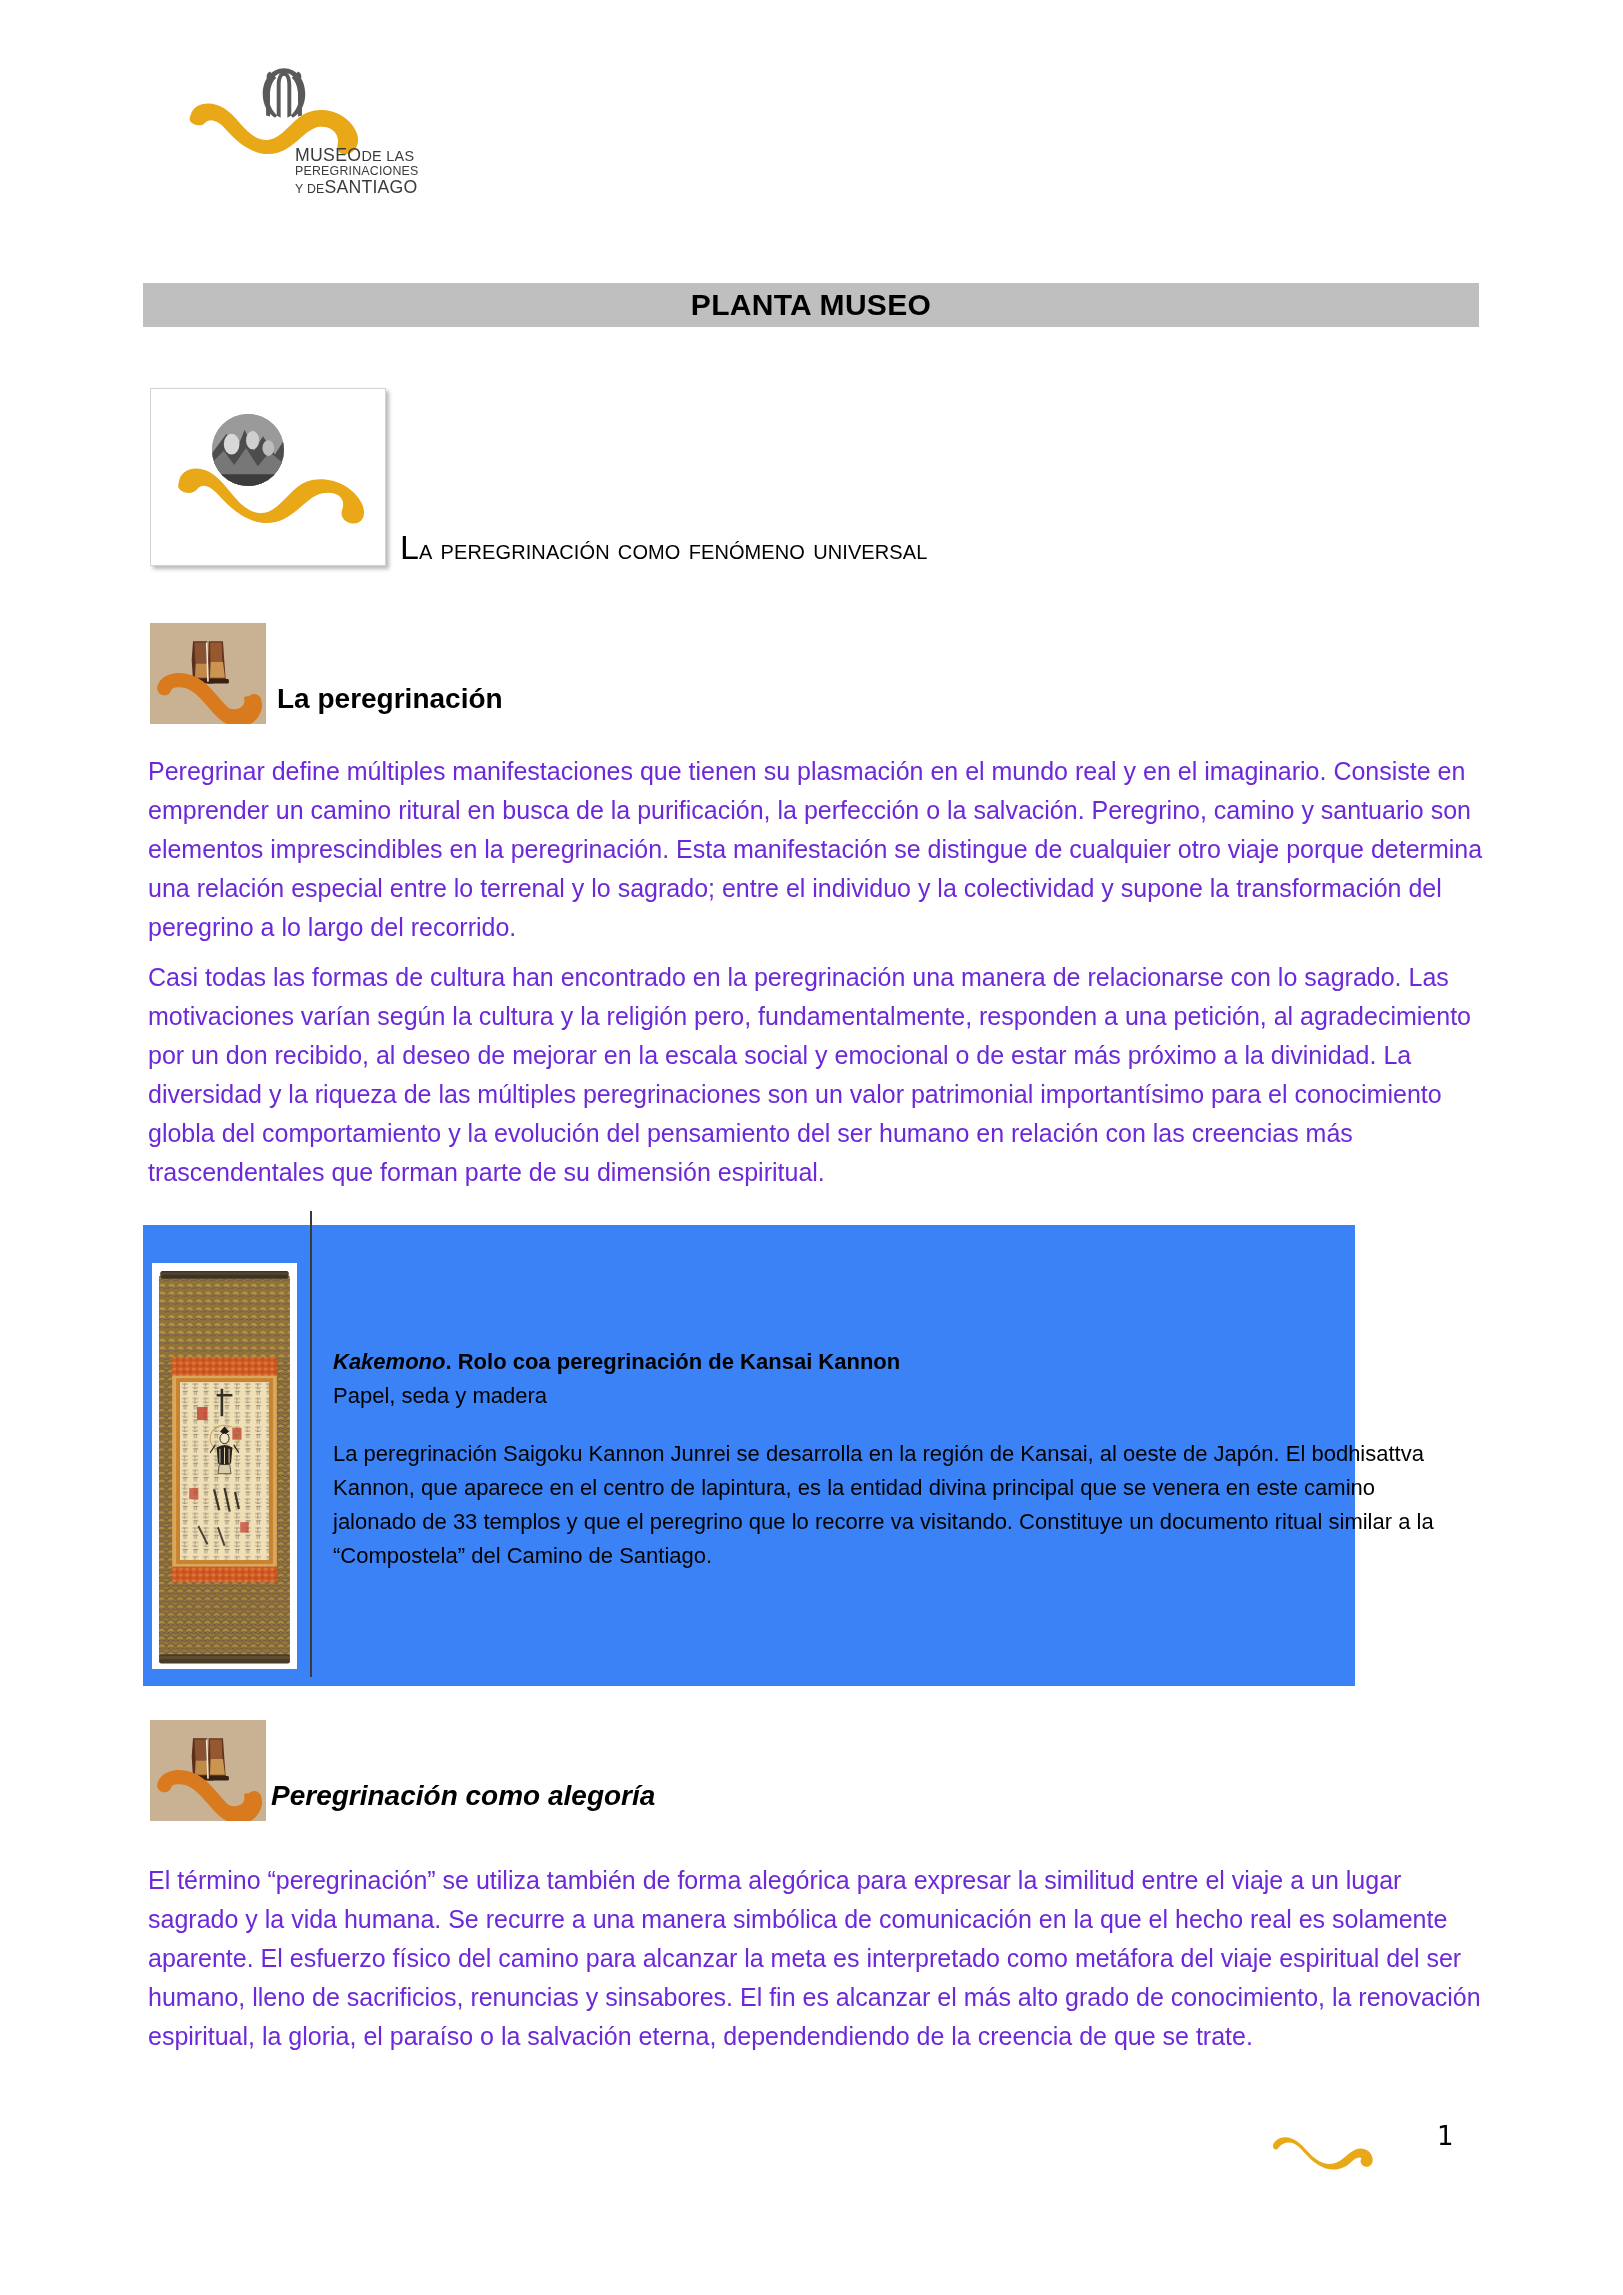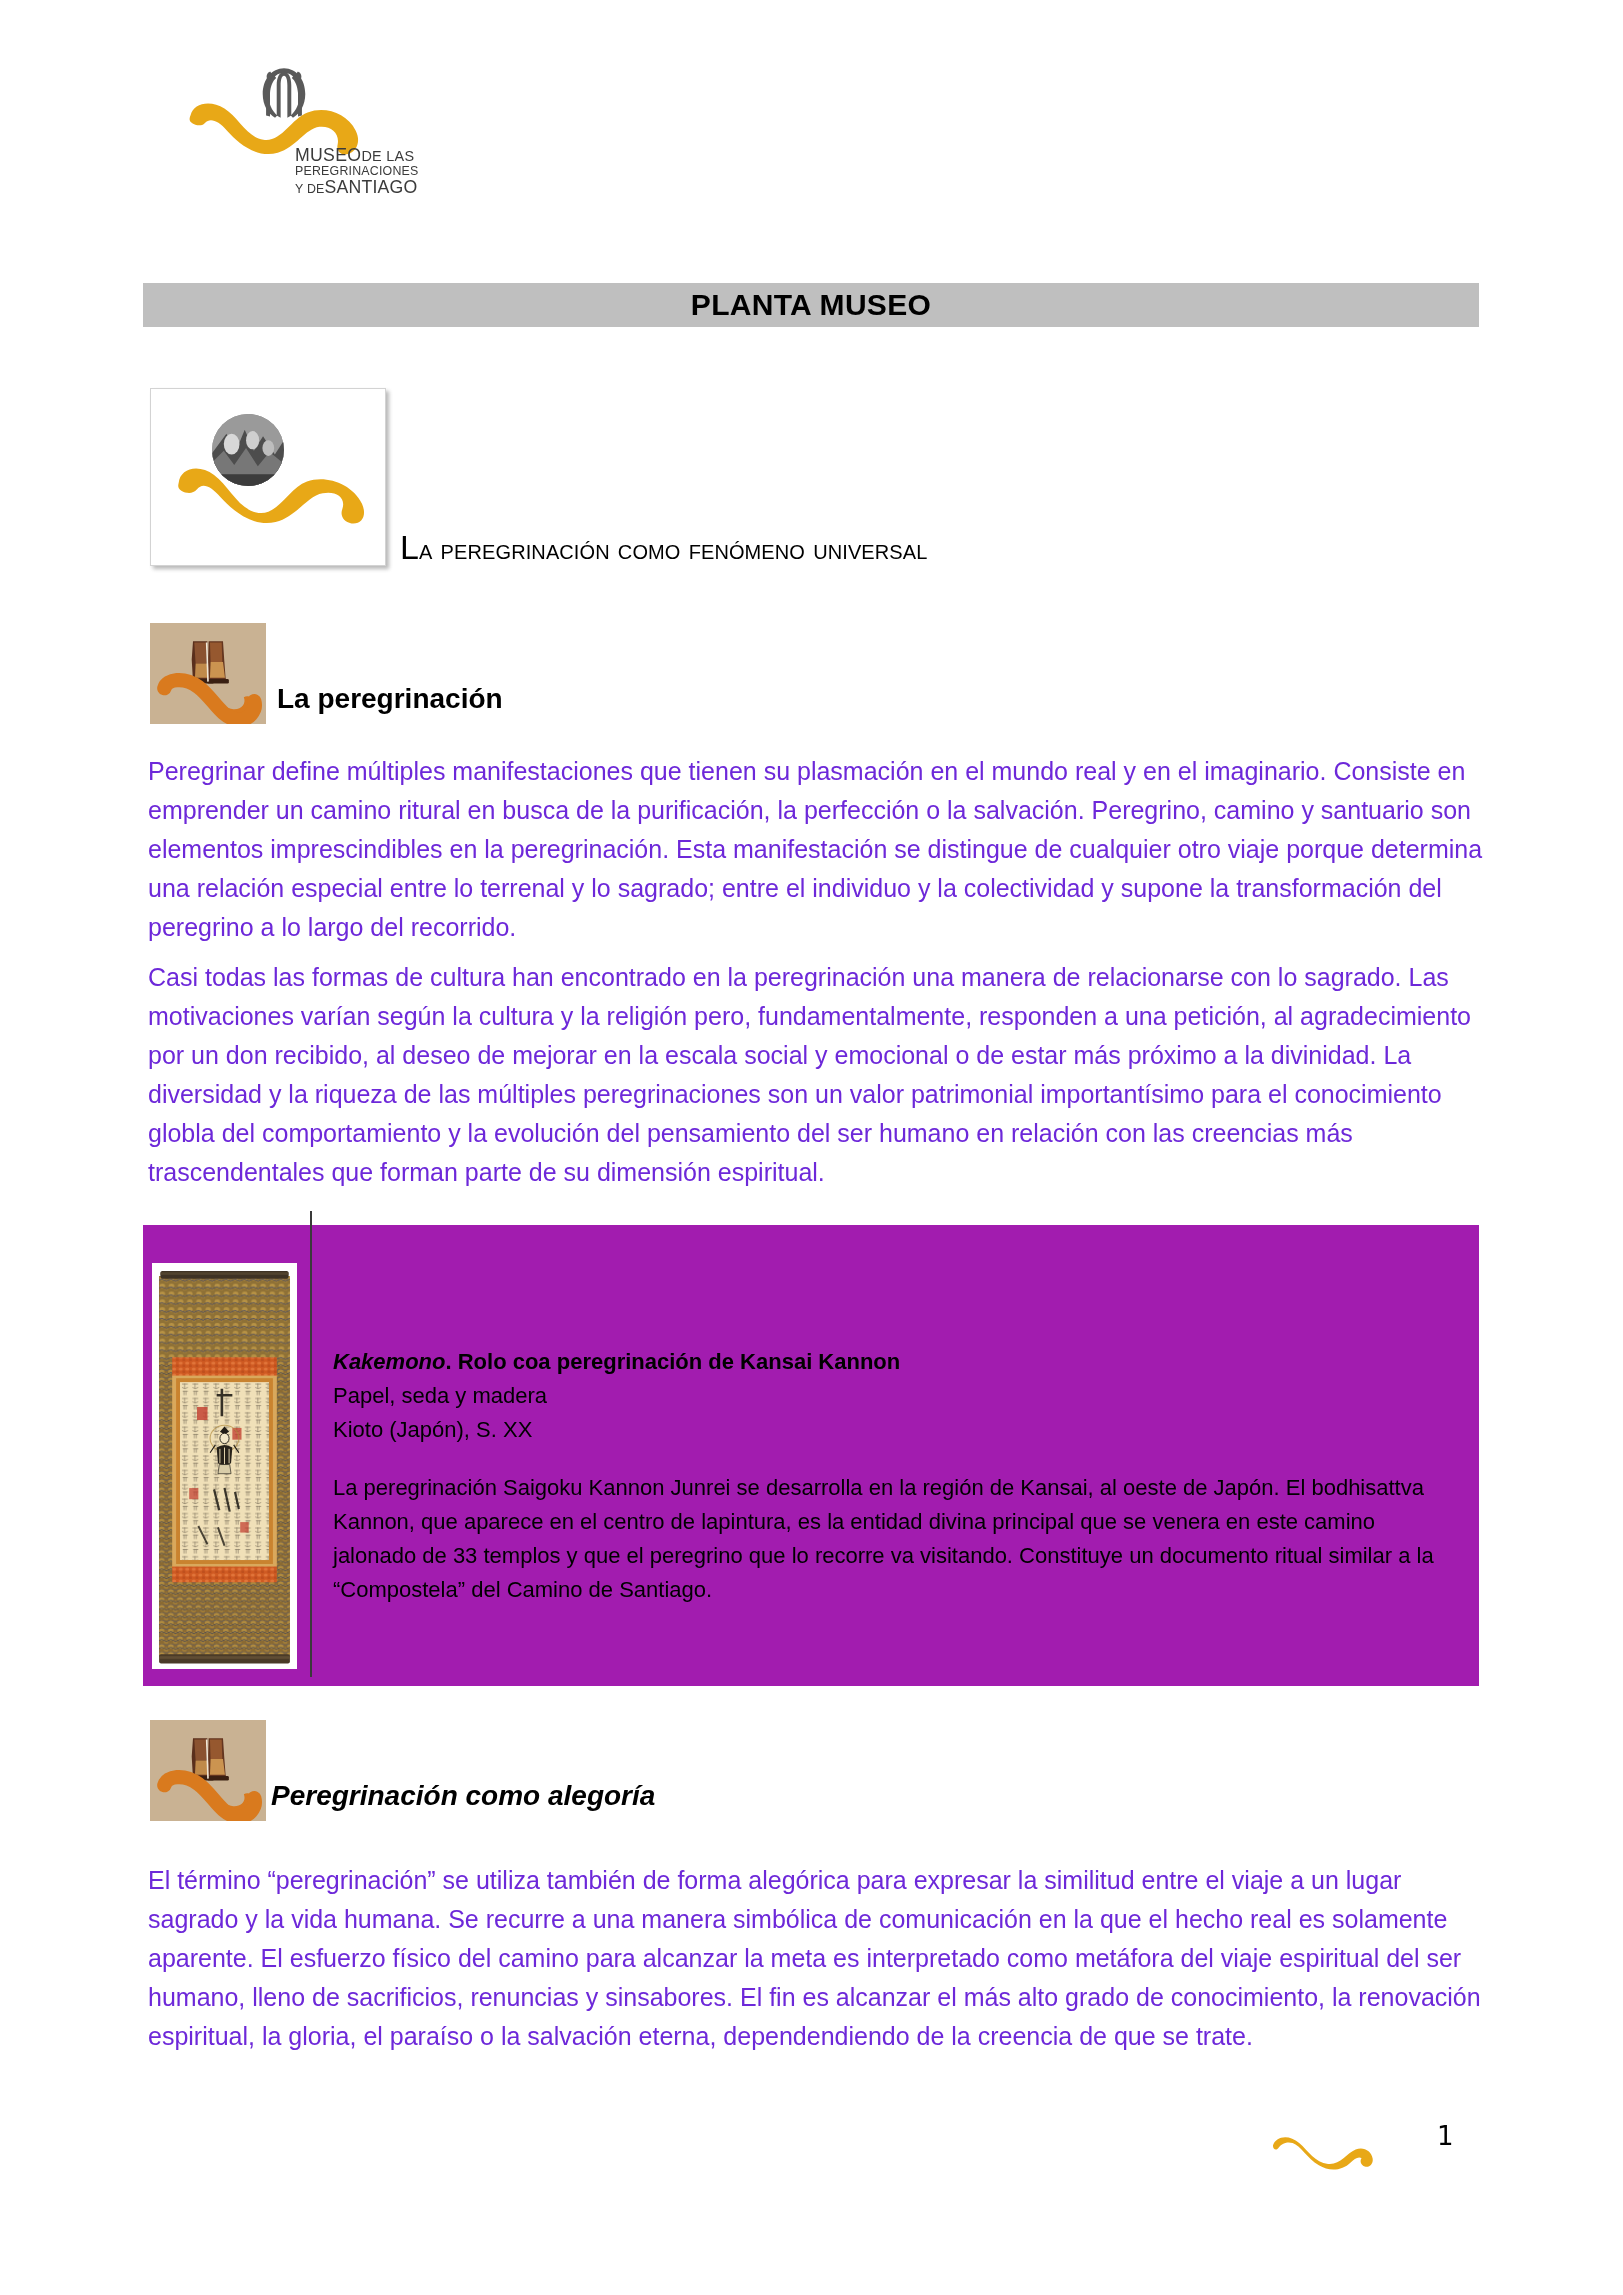--- a/index.html
+++ b/index.html
@@ -168,23 +168,23 @@
   .p1 { top: 752px; }
   .p2 { top: 958px; }
   .p3 { top: 1861px; }
   .body-text p { margin: 0 0 14.4px 0; }
 
   
   .caption-box {
     position: absolute;
     left: 143px;
     top: 1225px;
-    width: 1336px;
+    width: 1212px;
     height: 461px;
-    background: #a21caf;
+    background: #3b82f6;
   }
   .scroll-img-wrap {
     position: absolute;
     left: 8.5px;
     top: 38px;
     width: 145px;
     height: 406px;
     background: #ffffff;
     display: flex;
     align-items: center;
@@ -391,21 +391,20 @@
         <path d="M84 340 L92 372 M100 338 L108 374 M116 344 L122 370" stroke="#14110c" stroke-width="3.4" fill="none" opacity="0.8"></path>
         <path d="M60 396 L74 424 M90 398 L100 426" stroke="#14110c" stroke-width="3" fill="none" opacity="0.75"></path>
       </svg>
     </div>
 
     <div class="caption-divider"></div>
 
     <div class="caption-text">
       <p class="cap-title"><span class="ital">Kakemono</span><span>. Rolo coa peregrinación de Kansai Kannon</span></p>
       <p class="cap-line">Papel, seda y madera</p>
-      <p class="cap-line">Kioto (Japón), S. XX</p>
       <p class="cap-body">La peregrinación Saigoku Kannon Junrei se desarrolla en la región de Kansai, al oeste de Japón. El bodhisattva Kannon, que aparece en el centro de lapintura, es la entidad divina principal que se venera en este camino jalonado de 33 templos y que el peregrino que lo recorre va visitando. Constituye un documento ritual similar a la “Compostela” del Camino de Santiago.</p>
     </div>
   </div>
 
   <div class="sub-head two">
     <div class="boots-icon">
       <svg class="boots-svg" viewBox="0 0 178 155">
         <rect width="178" height="155" fill="#c9b293"></rect>
         <g>
           <path d="M66 28 L88 28 L89 68 C89 76 93 80 95 84 L96 90 L66 90 L64 56 Z" fill="#5a2f1c"></path>

